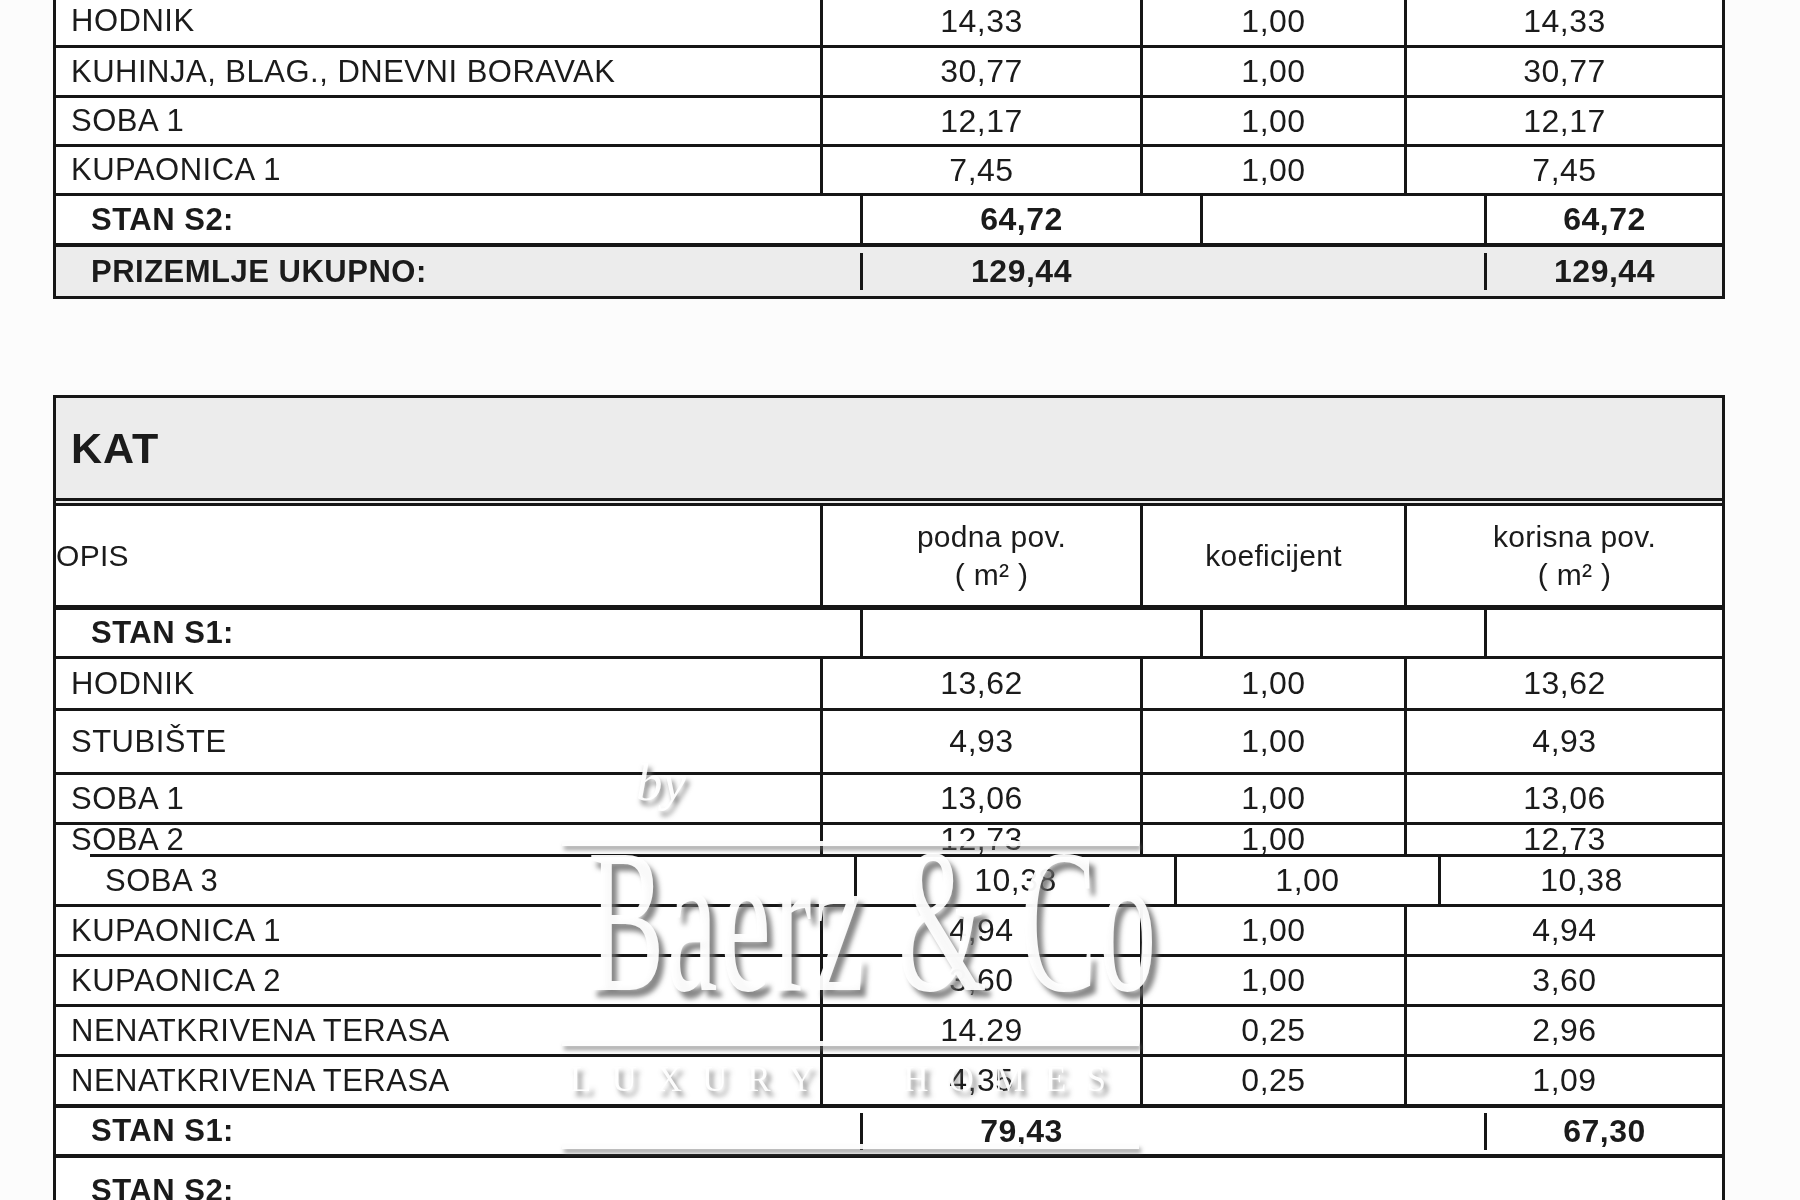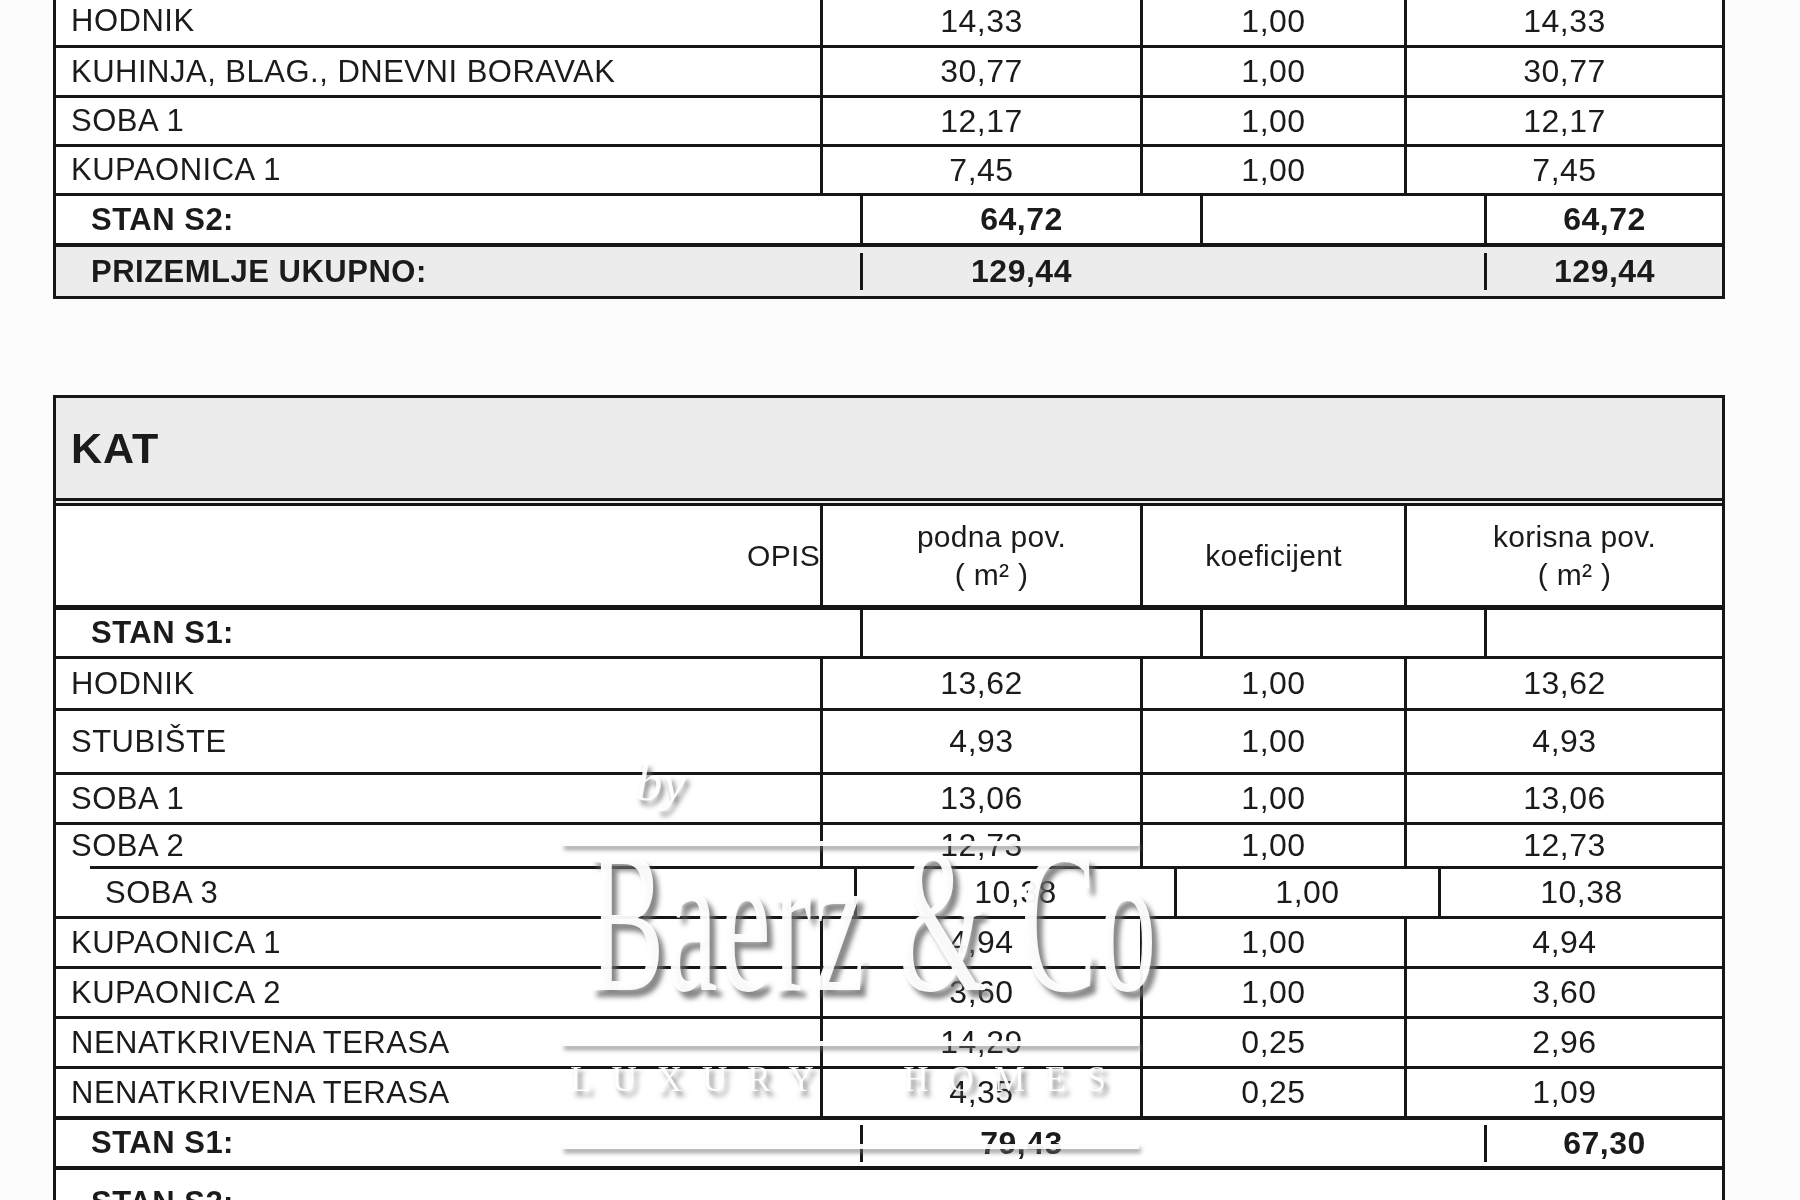--- a/index.html
+++ b/index.html
@@ -137,21 +137,21 @@
       <div class="cell c-koef"></div>
       <div class="cell c-korisna">129,44</div>
     </div>
   </div>
 
 <div class="tbl tbl-kat">
   <div class="band">
     <span>KAT</span>
   </div>
   <div class="hdr">
-    <div class="cell c-label" style="justify-content:flex-end;padding-left:0;border-radius:17px;">
+    <div class="cell c-label" style="justify-content:flex-start;padding-left:0;border-radius:17px;">
       <span>OPIS</span>
     </div>
     <div class="cell c-podna">
       <span class="hdr-2l">
         <span>podna pov.</span>
         <span>( m² )</span>
       </span>
     </div>
     <div class="cell c-koef">
       <span>koeficijent</span>
@@ -181,21 +181,21 @@
         <div class="cell c-podna">4,93</div>
         <div class="cell c-koef">1,00</div>
         <div class="cell c-korisna">4,93</div>
       </div>
       <div class="row" style="height: 50px;">
         <div class="cell c-label">SOBA 1</div>
         <div class="cell c-podna">13,06</div>
         <div class="cell c-koef">1,00</div>
         <div class="cell c-korisna">13,06</div>
       </div>
-      <div class="row" style="height: 44px;">
+      <div class="row" style="height: 32px;">
         <div class="cell c-label">SOBA 2</div>
         <div class="cell c-podna">12,73</div>
         <div class="cell c-koef">1,00</div>
         <div class="cell c-korisna">12,73</div>
       </div>
       <div class="row" style="height: 50px; margin-left: 34px;">
         <div class="cell c-label">SOBA 3</div>
         <div class="cell c-podna">10,38</div>
         <div class="cell c-koef">1,00</div>
         <div class="cell c-korisna">10,38</div>

